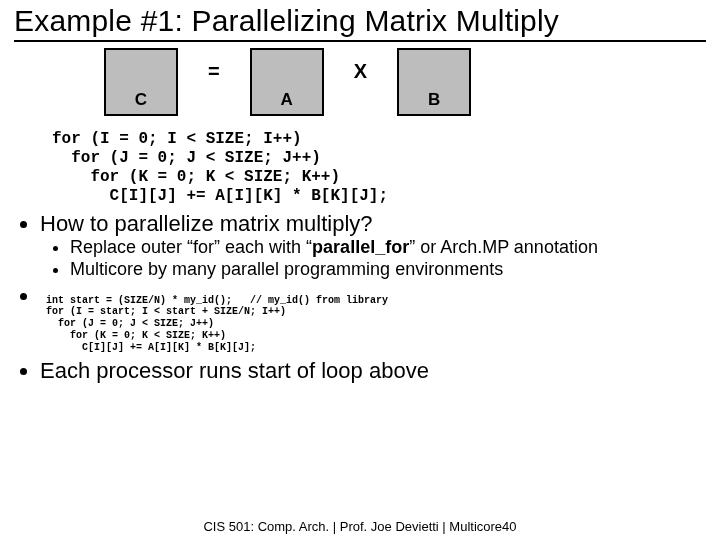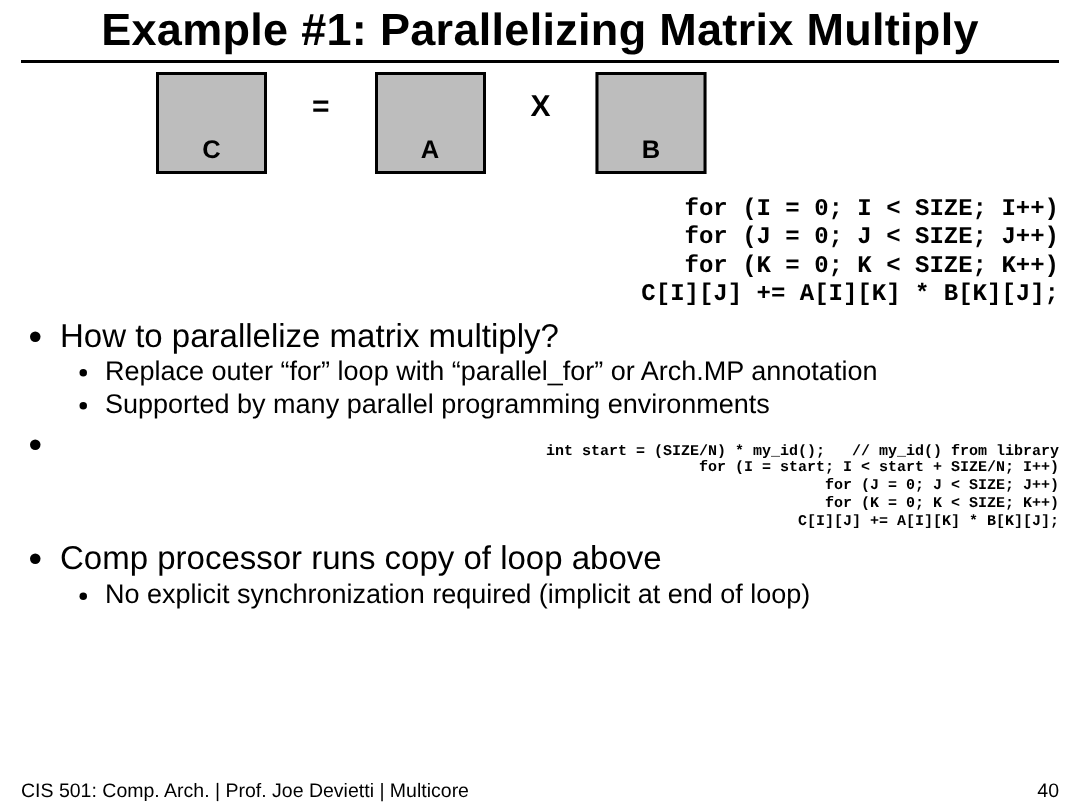--- a/index.html
+++ b/index.html
@@ -11,24 +11,23 @@
     background: #fff;
     color: #000;
     box-sizing: border-box;
     position: relative;
   }
   .slide {
     padding: 4px 14px 0 14px;
   }
   .title {
     font-size: 30px;
-    font-weight: bold;
+    font-weight: normal;
     margin: 0 0 2px 0;
     letter-spacing: 0.2px;
-    text-align: center;
   }
   .rule {
     border: none;
     border-top: 2px solid #000;
     margin: 0 0 6px 0;
   }
   .diagram {
     display: flex;
     align-items: flex-start;
     justify-content: flex-start;
@@ -59,21 +58,20 @@
     margin-top: 12px;
     padding: 0 30px;
   }
   .code {
     font-family: "Courier New", monospace;
     font-weight: bold;
     font-size: 16px;
     line-height: 1.18;
     white-space: pre;
     margin: 4px 0 6px 38px;
-    text-align: right;
   }
   .bullets {
     list-style: disc;
     margin: 0 0 0 12px;
     padding: 0 0 0 14px;
     font-size: 22px;
   }
   .bullets > li {
     margin: 1px 0;
     line-height: 1.12;
@@ -88,23 +86,23 @@
     margin: 1px 0;
     line-height: 1.15;
   }
   .footer {
     position: absolute;
     bottom: 6px;
     left: 14px;
     right: 14px;
     font-size: 13px;
     display: flex;
-    justify-content: space-between;
+    justify-content: center;
   }
-  .pf { font-weight: normal; }
+  .pf { font-weight: bold; }
 </style>
 </head>
 <body>
 
 <div class="slide">
   <h1 class="title">Example #1: Parallelizing Matrix Multiply</h1>
   <hr class="rule">
 
   <div class="diagram">
     <div class="mbox">
@@ -123,37 +121,34 @@
   <div class="code">for (I = 0; I &lt; SIZE; I++)
   for (J = 0; J &lt; SIZE; J++)
     for (K = 0; K &lt; SIZE; K++)
       C[I][J] += A[I][K] * B[K][J];</div>
 
   <ul class="bullets">
     <li>
       <span>How to parallelize matrix multiply?</span>
       <ul class="sub">
         <li>
-          <span>Replace outer “for” loop with “</span><span class="pf">parallel_for</span><span>” or Arch.MP annotation</span>
+          <span>Replace outer “for” each with “</span><span class="pf">parallel_for</span><span>” or Arch.MP annotation</span>
         </li>
-        <li>Supported by many parallel programming environments</li>
+        <li>Multicore by many parallel programming environments</li>
       </ul>
     </li>
     <li>
       <div class="code" style="margin-left:6px; font-size:10px;">int start = (SIZE/N) * my_id();   // my_id() from library
 for (I = start; I &lt; start + SIZE/N; I++)
   for (J = 0; J &lt; SIZE; J++)
     for (K = 0; K &lt; SIZE; K++)
       C[I][J] += A[I][K] * B[K][J];</div>
     </li>
     <li>
-      <span>Comp processor runs copy of loop above</span>
-      <ul class="sub">
-        <li>No explicit synchronization required (implicit at end of loop)</li>
-      </ul>
+      <span>Each processor runs start of loop above</span>
     </li>
   </ul>
 </div>
 
 <div class="footer">
   <span>CIS 501: Comp. Arch.  |  Prof. Joe Devietti  |  Multicore</span>
   <span>40</span>
 </div>
 
 </body></html>

